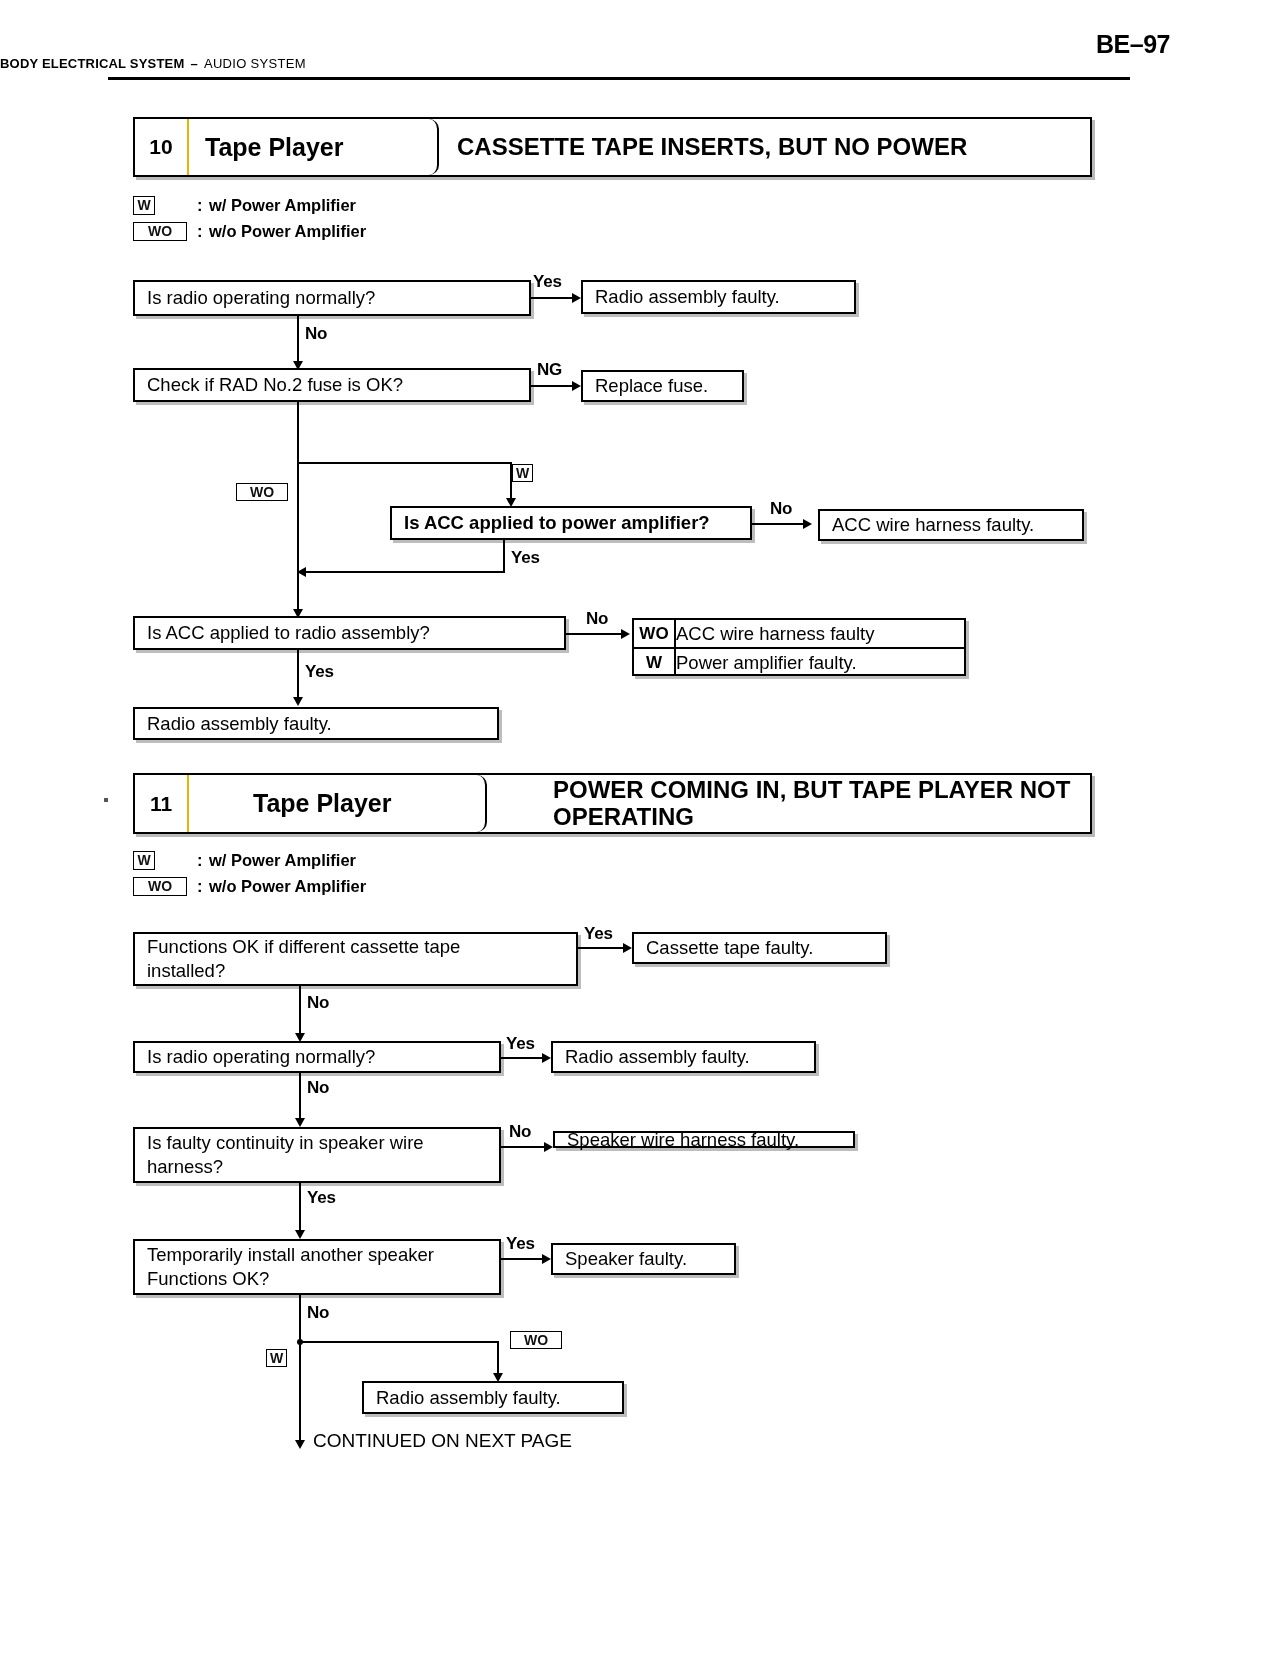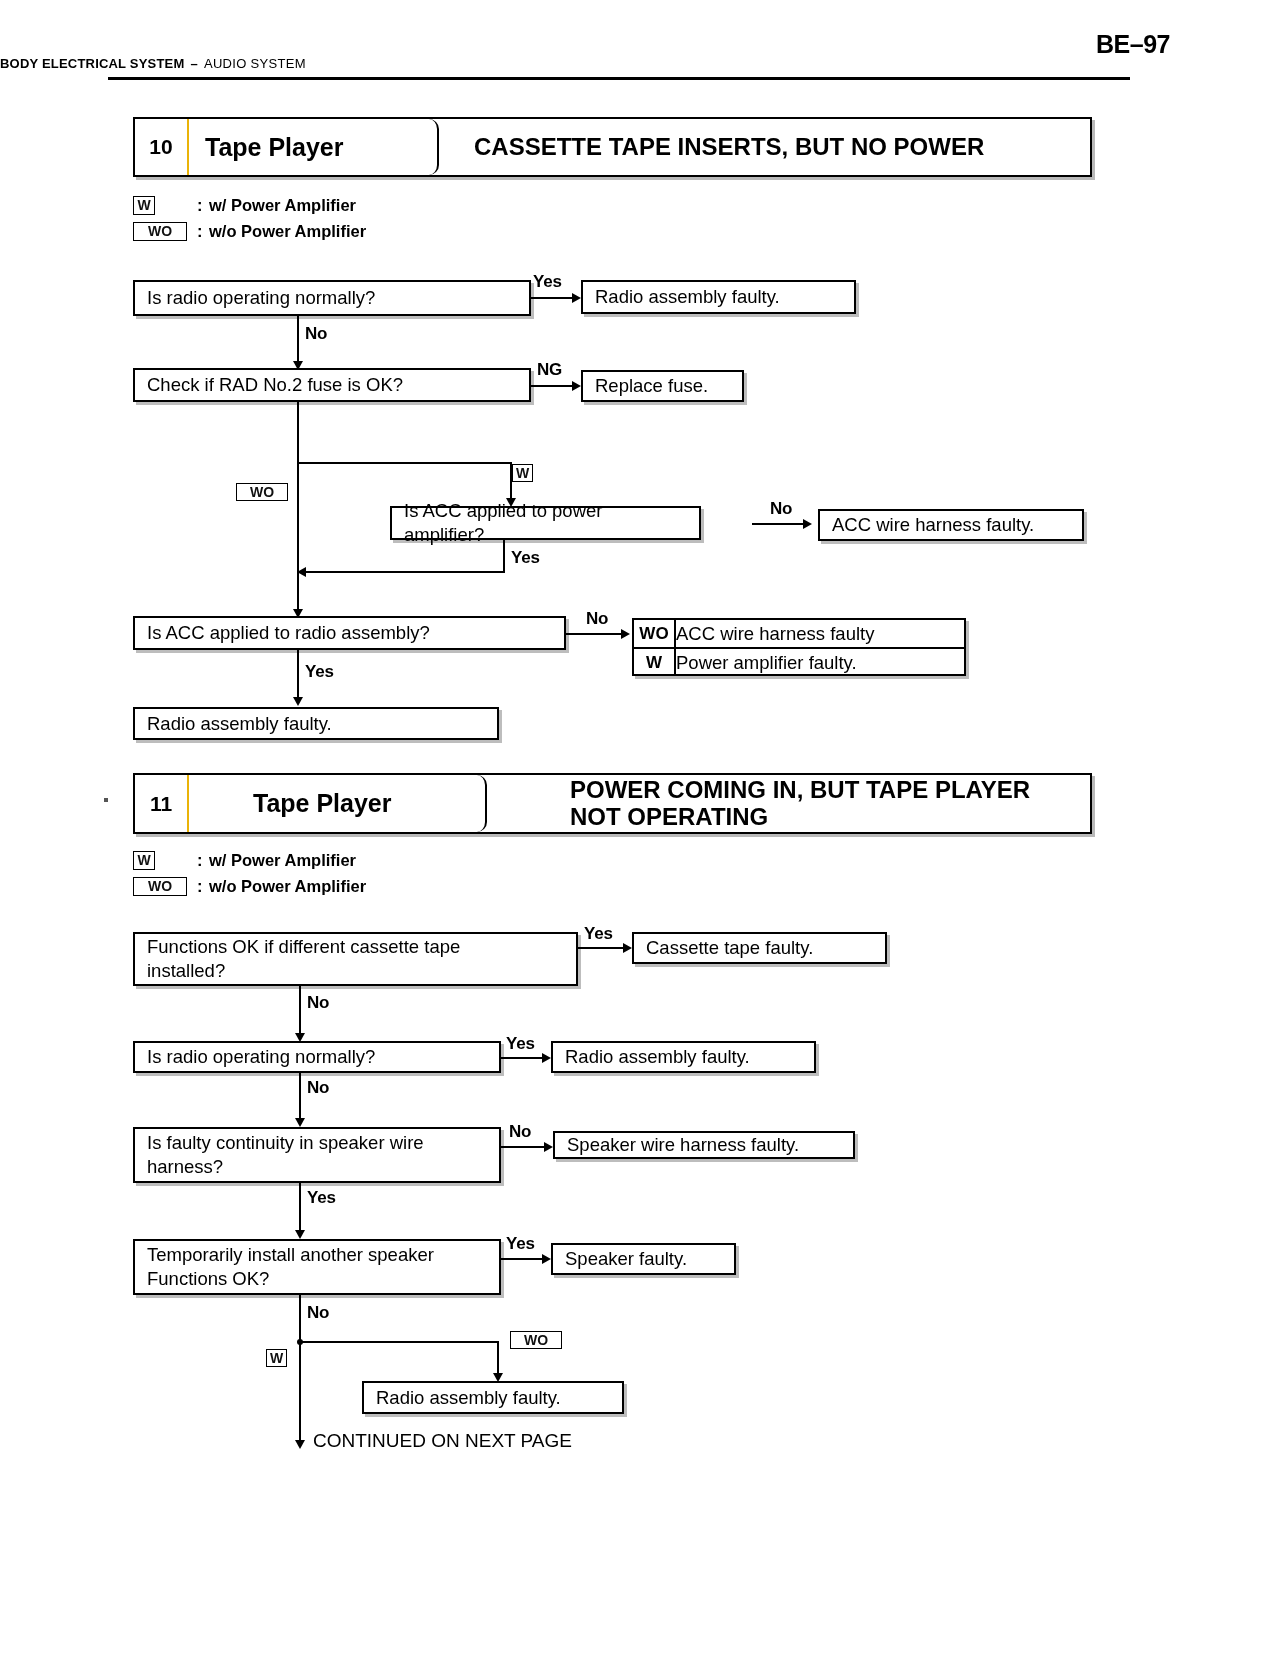--- a/index.html
+++ b/index.html
@@ -46,21 +46,21 @@
   .titlebar .name {
     width:232px; display:flex; align-items:center;
     padding-left:16px;
     font-size:25px; font-weight:bold;
     border-right:2px solid #000;
     border-radius:10px;
   }
   .titlebar .desc {
     flex:1; display:flex; align-items:center;
     padding-left:18px; padding-right:8px;
-    font-size:24px; font-weight:bold; line-height:1.12;margin-left:17px;
+    font-size:24px; font-weight:bold; line-height:1.12;
   }
 
   
   .legend { position:absolute; font-size:16.5px; font-weight:bold; }
   .legend .row { display:flex; align-items:center; height:26px; }
   .legend .tag {
     border:1.6px solid #000; font-size:14px; font-weight:bold;
     text-align:center; line-height:16px; height:17px;
     background:#fff; color:#111;
   }
@@ -198,21 +198,21 @@
 
   <div class="vline" style="left:297px; top:402px; height:212px;"></div>
   <div class="arrow-d" style="left:293px; top:609px;"></div>
 
   <div class="hline" style="left:297px; top:462px; width:215px;"></div>
   <div class="vline" style="left:510px; top:462px; height:42px;"></div>
   <div class="arrow-d" style="left:506px; top:498px;"></div>
   <div class="btag w" style="left:512px; top:464px;">W</div>
   <div class="btag wo" style="left:236px; top:483px;">WO</div>
 
-  <div class="fbox" style="left:390px; top:506px; width:311px; height:34px;">
+  <div class="fbox" style="left:390px; top:506px; width:362px; height:34px;font-weight:bold;">
     <span>Is ACC applied to power amplifier?</span>
   </div>
   <div class="hline" style="left:752px; top:523px; width:54px;"></div>
   <div class="arrow-r" style="left:803px; top:519px;"></div>
   <div class="elabel" style="left:770px; top:499px;">No</div>
   <div class="fbox" style="left:818px; top:509px; width:266px; height:32px;">
     <span>ACC wire harness faulty.</span>
   </div>
 
   <div class="vline" style="left:503px; top:540px; height:33px;"></div>
@@ -300,21 +300,21 @@
 
   <div class="fbox two" style="left:133px; top:1127px; width:368px; height:56px;">
     <div>
       <span>Is faulty continuity in speaker wire</span>
       <span>harness?</span>
     </div>
   </div>
   <div class="hline" style="left:501px; top:1146px; width:46px;"></div>
   <div class="arrow-r" style="left:544px; top:1142px;"></div>
   <div class="elabel" style="left:509px; top:1122px;">No</div>
-  <div class="fbox" style="left:553px; top:1131px; width:302px; height:28px;align-items:center;">
+  <div class="fbox" style="left:553px; top:1131px; width:302px; height:17px;align-items:center;">
     <span>Speaker wire harness faulty.</span>
   </div>
 
   <div class="vline" style="left:299px; top:1183px; height:52px;"></div>
   <div class="arrow-d" style="left:295px; top:1230px;"></div>
   <div class="elabel" style="left:307px; top:1188px;">Yes</div>
 
   <div class="fbox two" style="left:133px; top:1239px; width:368px; height:56px;">
     <div>
       <span>Temporarily install another speaker</span>

